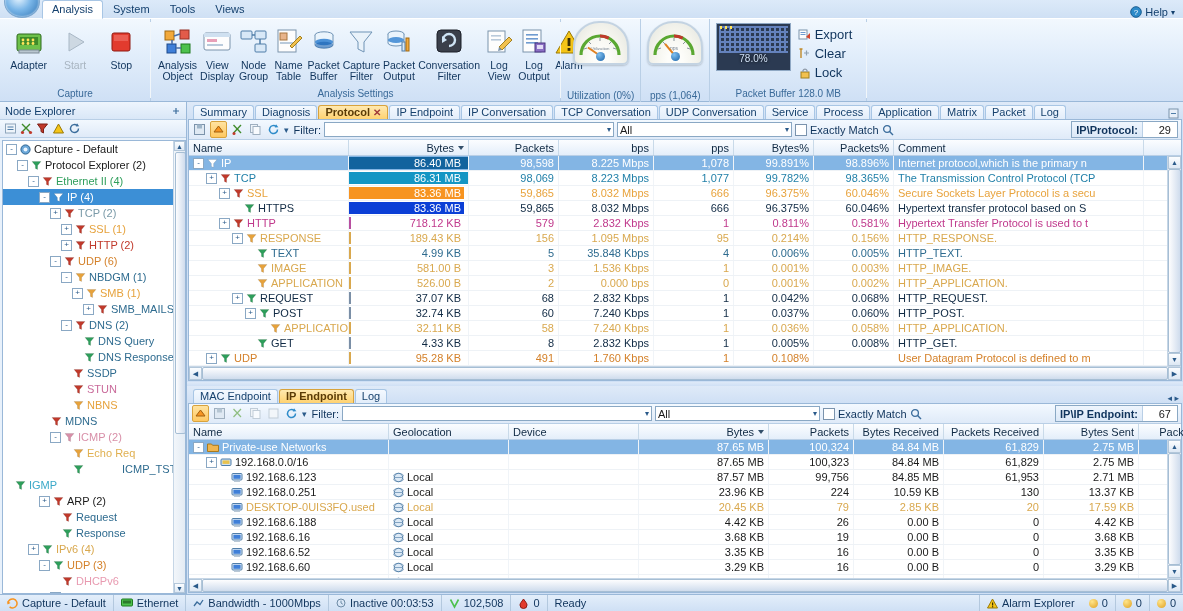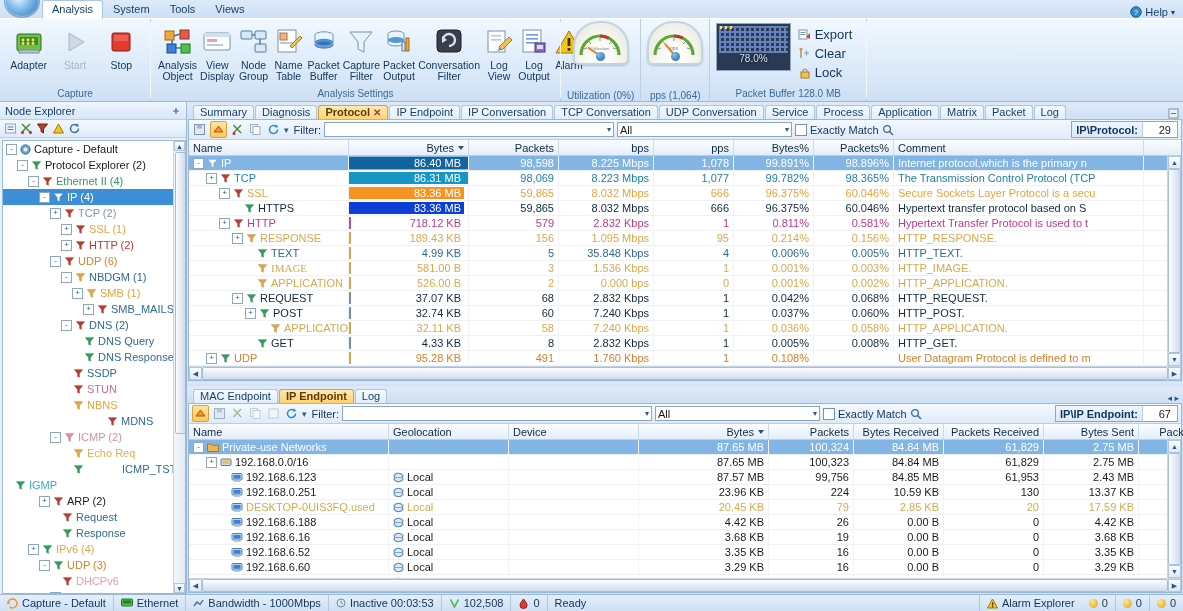--- a/index.html
+++ b/index.html
@@ -626,21 +626,21 @@
             </div>
             <div class="tnode" style="padding-left: 58px;">
               <span class="exp none"></span>
               <span class="funnel">
                 <svg width="11" height="11" viewBox="0 0 11 11">
                   <path d="M1 1.5 H10 L6.6 5.6 V9.6 L4.4 8.4 V5.6 Z" fill="#e6a23c" stroke="rgba(0,0,0,.25)" stroke-width=".4"></path>
                 </svg>
               </span>
               <span style="color: rgb(230, 162, 60);">NBNS</span>
             </div>
-            <div class="tnode" style="padding-left: 92px;">
+            <div class="tnode" style="padding-left: 36px;">
               <span class="exp none"></span>
               <span class="funnel">
                 <svg width="11" height="11" viewBox="0 0 11 11">
                   <path d="M1 1.5 H10 L6.6 5.6 V9.6 L4.4 8.4 V5.6 Z" fill="#c0392b" stroke="rgba(0,0,0,.25)" stroke-width=".4"></path>
                 </svg>
               </span>
               <span style="color: rgb(46, 107, 143);">MDNS</span>
             </div>
             <div class="tnode" style="padding-left: 47px;">
               <span class="exp">-</span>
@@ -1039,21 +1039,21 @@
                   <div class="cell" style="flex: 0 0 250px; color: rgb(46, 107, 143);">HTTP_TEXT.</div>
                 </div>
                 <div class="row">
                   <div class="cell namecell" style="flex: 0 0 160px; padding-left: 56px;">
                     <span class="exp none"></span>
                     <span>
                       <svg width="11" height="11" viewBox="0 0 11 11">
                         <path d="M1 1.5 H10 L6.6 5.6 V9.6 L4.4 8.4 V5.6 Z" fill="#e6a23c" stroke="rgba(0,0,0,.25)" stroke-width=".4"></path>
                       </svg>
                     </span>
-                    <span style="color: rgb(217, 168, 78); font-family: Liberation Serif, serif;">IMAGE</span>
+                    <span style="color: rgb(217, 168, 78);">IMAGE</span>
                   </div>
                   <div class="cell r barcell" style="flex: 0 0 120px;">
                     <div class="bar" style="width: 1.5%; background: rgb(217, 168, 78);"></div>
                     <span style="color: rgb(217, 168, 78);">581.00 B</span>
                   </div>
                   <div class="cell r" style="flex: 0 0 90px; color: rgb(217, 168, 78);">3</div>
                   <div class="cell r" style="flex: 0 0 95px; color: rgb(217, 168, 78);">1.536 Kbps</div>
                   <div class="cell r" style="flex: 0 0 80px; color: rgb(217, 168, 78);">1</div>
                   <div class="cell r" style="flex: 0 0 80px; color: rgb(217, 168, 78);">0.001%</div>
                   <div class="cell r" style="flex: 0 0 80px; color: rgb(217, 168, 78);">0.003%</div>
@@ -1373,21 +1373,21 @@
                         <path d="M1.3 5.5 H9.7 M5.5 1.3 a6 4.2 0 0 0 0 8.4 a6 4.2 0 0 0 0 -8.4" fill="none" stroke="#5c86ad" stroke-width=".7"></path>
                       </svg>
                     </span>
                     <span style="color: rgb(26, 26, 26);">Local</span>
                   </div>
                   <div class="cell" style="flex: 0 0 130px; color: rgb(26, 26, 26);"></div>
                   <div class="cell r" style="flex: 0 0 130px; color: rgb(26, 26, 26);">87.57 MB</div>
                   <div class="cell r" style="flex: 0 0 85px; color: rgb(26, 26, 26);">99,756</div>
                   <div class="cell r" style="flex: 0 0 90px; color: rgb(26, 26, 26);">84.85 MB</div>
                   <div class="cell r" style="flex: 0 0 100px; color: rgb(26, 26, 26);">61,953</div>
-                  <div class="cell r" style="flex: 0 0 95px; color: rgb(26, 26, 26);">2.43 MB</div>
+                  <div class="cell r" style="flex: 0 0 95px; color: rgb(26, 26, 26);">2.71 MB</div>
                   <div class="cell r" style="flex: 0 0 90px; color: rgb(26, 26, 26);">37,803</div>
                 </div>
                 <div class="row">
                   <div class="cell namecell" style="flex: 0 0 200px; padding-left: 30px;">
                     <span class="exp none"></span>
                     <span>
                       <svg width="12" height="11" viewBox="0 0 12 11">
                         <rect x="1" y="1.5" width="10" height="6.5" rx="1" fill="#d9e8f6" stroke="#4f7da8"></rect>
                         <rect x="2.4" y="2.8" width="7.2" height="4" fill="#3f7fd8"></rect>
                         <rect x="3" y="8.6" width="6" height="1.4" fill="#b9c8d6"></rect>

